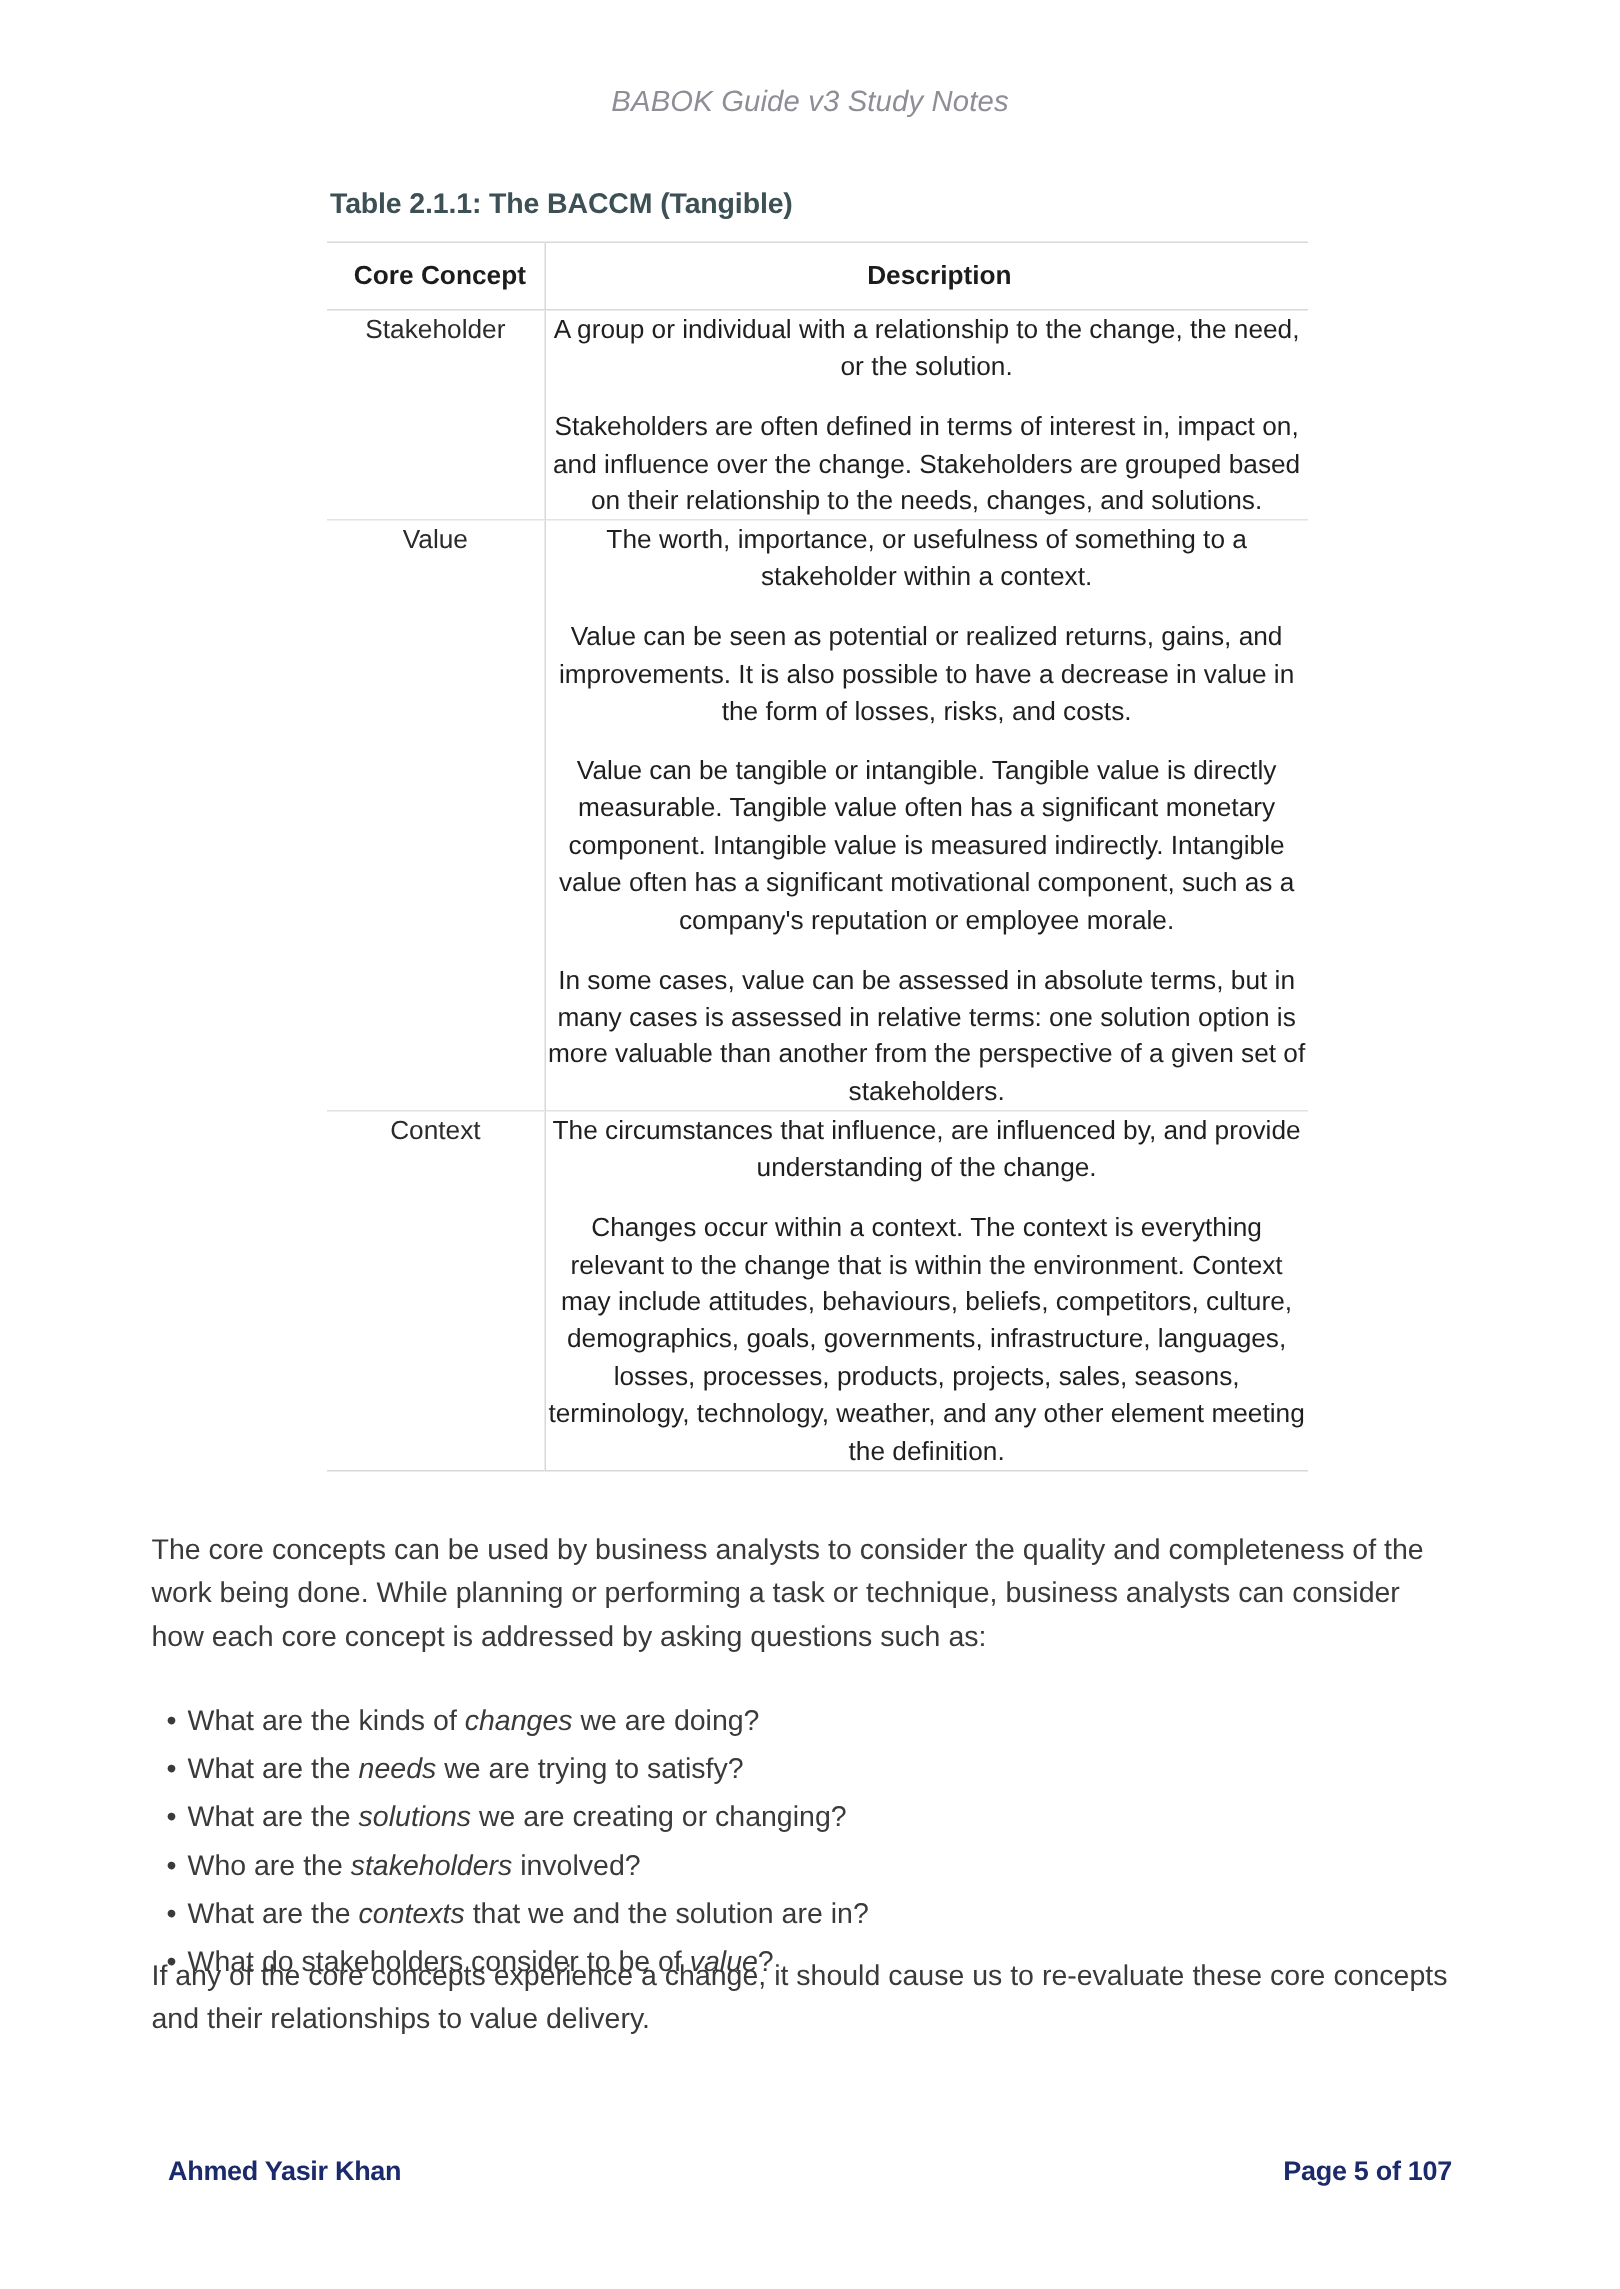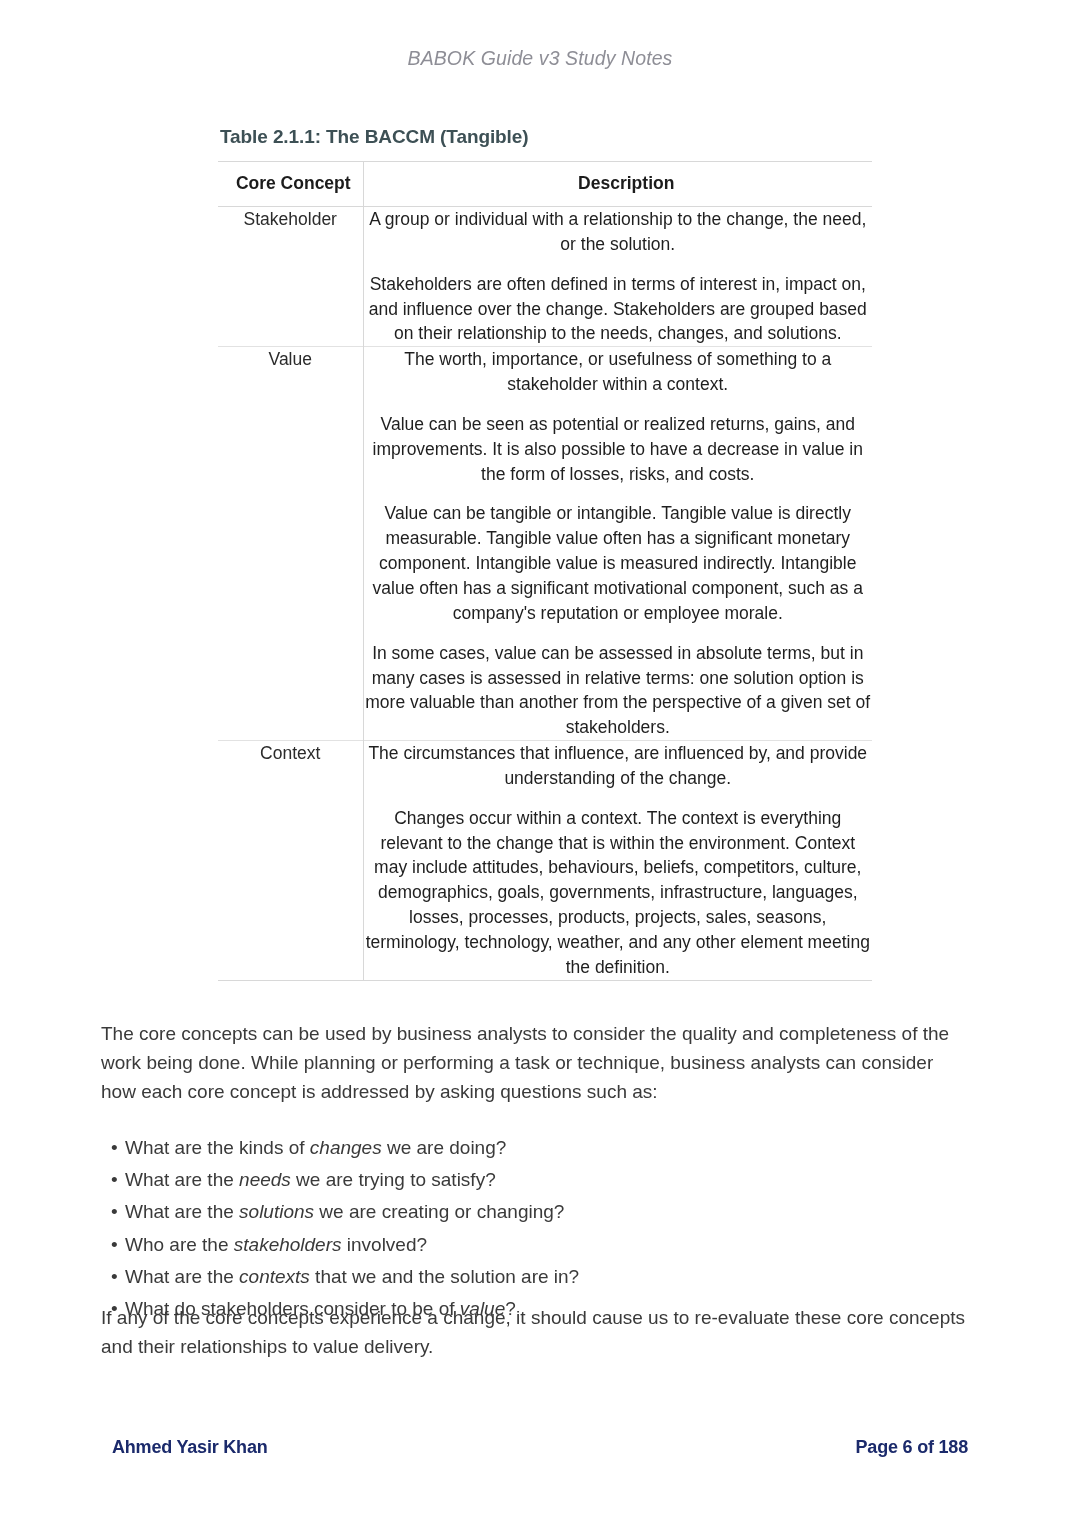--- a/index.html
+++ b/index.html
@@ -19,21 +19,21 @@
   .page {
     position: relative;
     width: 1080px;
     height: 1526px;
     box-sizing: border-box;
   }
 
   
   .page-header {
     position: absolute;
-    top: 47px;
+    top: 57px;
     left: 0;
     width: 1080px;
     text-align: center;
     font-family: "Liberation Sans", sans-serif;
     font-style: italic;
     font-size: 19.5px;
     color: #8e8e96;
     letter-spacing: 0.1px;
   }
 
@@ -242,16 +242,16 @@
       <span class="dot">•</span><span>What do stakeholders consider to be of </span><em>value</em><span>?</span>
     </li>
   </ul>
 
   <div class="body-block" id="closing-para">
     <p>If any of the core concepts experience a change, it should cause us to re-evaluate these core concepts and their relationships to value delivery.</p>
   </div>
 
   <div class="page-footer">
     <span>Ahmed Yasir Khan</span>
-    <span>Page 6 of 188</span>
+    <span>Page 5 of 107</span>
   </div>
 
 </div>
 
 </body></html>

